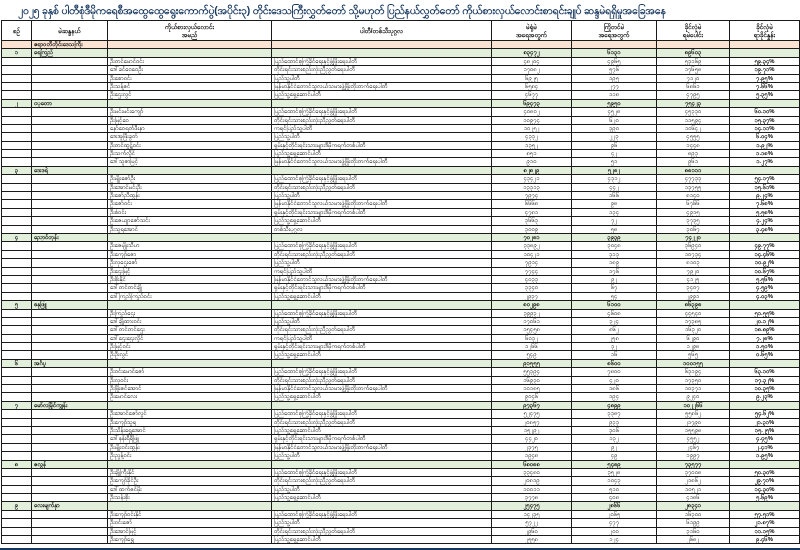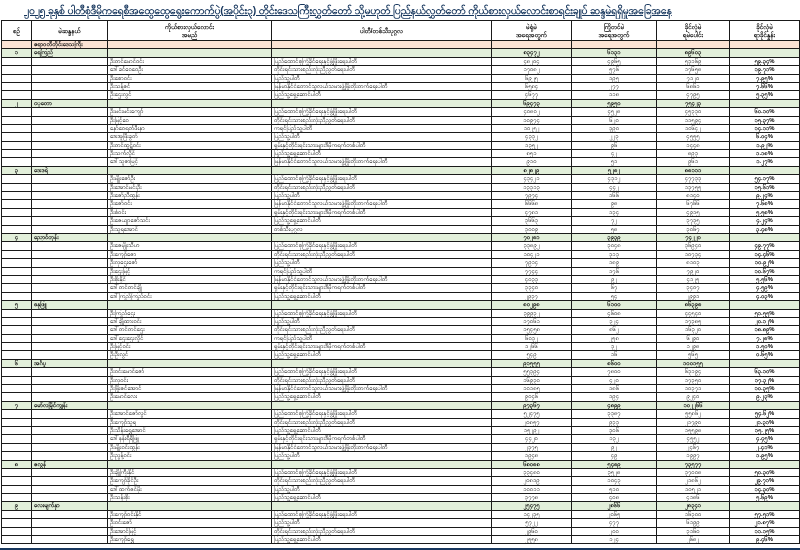--- a/index.html
+++ b/index.html
@@ -1,19 +1,19 @@
 <!DOCTYPE html>
 <html><head>
 <meta charset="utf-8">
 <style>
   html,body{margin:0;padding:0;background:#fff;width:800px;height:550px;overflow:hidden;
     font-family:"Liberation Sans","DejaVu Sans",sans-serif;}
   .page{width:800px;height:550px;position:relative;background:#fff;}
   .title{height:20px;line-height:20px;font-size:10.5px;font-weight:bold;color:#17375E;
-    white-space:nowrap;padding-left:24px;letter-spacing:-0.2px;text-decoration:underline;}
+    white-space:nowrap;padding-left:18px;letter-spacing:-0.2px;}
   table{border-collapse:collapse;table-layout:fixed;width:798px;margin-left:1px;}
   col.c1{width:30px}col.c2{width:76px}col.c3{width:164px}col.c4{width:220px}
   col.c5{width:80px}col.c6{width:85px}col.c7{width:73px}col.c8{width:70px}
   th,td{border:1px solid #1a1a1a;overflow:hidden;padding:0 2px;color:#000;}
   thead th{height:19px;font-size:6.3px;font-weight:bold;text-align:center;vertical-align:middle;
     white-space:pre-line;line-height:1.15;background:#fff;}
   tbody td{height:7.4px;font-size:5.9px;line-height:1.25;white-space:nowrap;vertical-align:middle;}
   tr.region td{background:#FBE3D4;font-weight:bold;}
   tr.section td{background:#E2EFDA;}
   tr.section td.num,tr.section td.tsp{font-weight:bold;}

